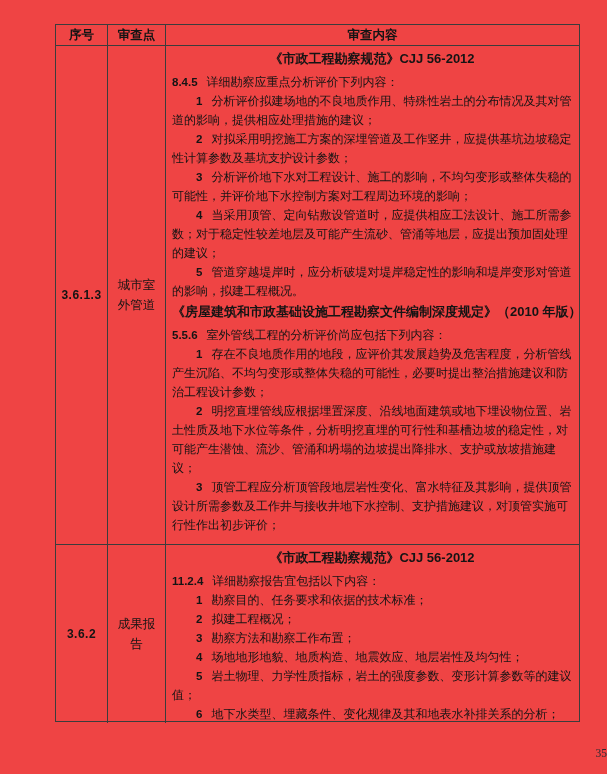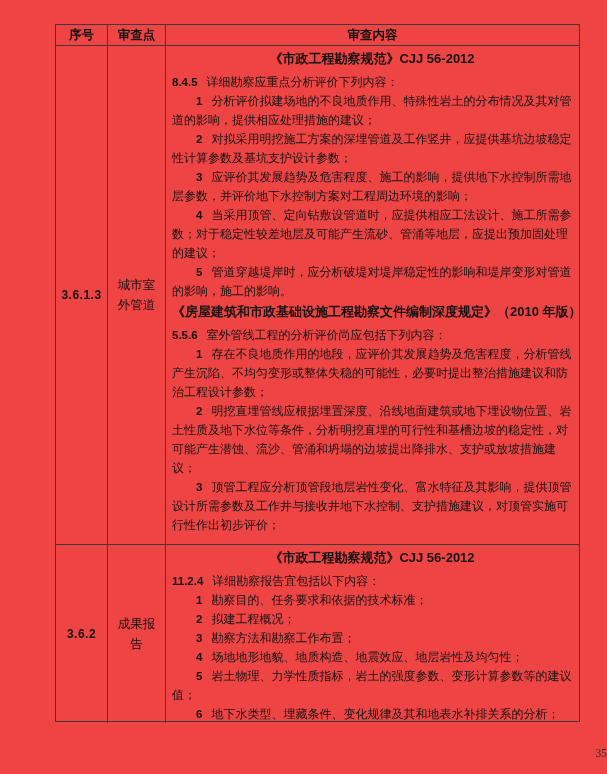--- a/index.html
+++ b/index.html
@@ -95,23 +95,23 @@
     <div class="cell center head-cell">审查点</div>
     <div class="cell center head-cell col-last">审查内容</div>
 
     <div class="cell center seq-cell">3.6.1.3</div>
     <div class="cell center point-cell">城市室外管道</div>
     <div class="cell content-cell col-last">
         <div class="block heading">《市政工程勘察规范》CJJ 56-2012</div>
         <div class="block clause"><span class="num">8.4.5</span><span>详细勘察应重点分析评价下列内容：</span></div>
         <div class="block item"><span class="num">1</span><span>分析评价拟建场地的不良地质作用、特殊性岩土的分布情况及其对管道的影响，提供相应处理措施的建议；</span></div>
         <div class="block item"><span class="num">2</span><span>对拟采用明挖施工方案的深埋管道及工作竖井，应提供基坑边坡稳定性计算参数及基坑支护设计参数；</span></div>
-        <div class="block item"><span class="num">3</span><span>应评价其发展趋势及危害程度、施工的影响，提供地下水控制所需地层参数，并评价地下水控制方案对工程周边环境的影响；</span></div>
+        <div class="block item"><span class="num">3</span><span>分析评价地下水对工程设计、施工的影响，不均匀变形或整体失稳的可能性，并评价地下水控制方案对工程周边环境的影响；</span></div>
         <div class="block item"><span class="num">4</span><span>当采用顶管、定向钻敷设管道时，应提供相应工法设计、施工所需参数；对于稳定性较差地层及可能产生流砂、管涌等地层，应提出预加固处理的建议；</span></div>
-        <div class="block item"><span class="num">5</span><span>管道穿越堤岸时，应分析破堤对堤岸稳定性的影响和堤岸变形对管道的影响，施工的影响。</span></div>
+        <div class="block item"><span class="num">5</span><span>管道穿越堤岸时，应分析破堤对堤岸稳定性的影响和堤岸变形对管道的影响，拟建工程概况。</span></div>
         <div class="block heading">《房屋建筑和市政基础设施工程勘察文件编制深度规定》（2010 年版）</div>
         <div class="block clause"><span class="num">5.5.6</span><span>室外管线工程的分析评价尚应包括下列内容：</span></div>
         <div class="block item"><span class="num">1</span><span>存在不良地质作用的地段，应评价其发展趋势及危害程度，分析管线产生沉陷、不均匀变形或整体失稳的可能性，必要时提出整治措施建议和防治工程设计参数；</span></div>
         <div class="block item"><span class="num">2</span><span>明挖直埋管线应根据埋置深度、沿线地面建筑或地下埋设物位置、岩土性质及地下水位等条件，分析明挖直埋的可行性和基槽边坡的稳定性，对可能产生潜蚀、流沙、管涌和坍塌的边坡提出降排水、支护或放坡措施建议；</span></div>
         <div class="block item"><span class="num">3</span><span>顶管工程应分析顶管段地层岩性变化、富水特征及其影响，提供顶管设计所需参数及工作井与接收井地下水控制、支护措施建议，对顶管实施可行性作出初步评价；</span></div>
         <div class="block item"></div>
       </div>
 
     <div class="cell center seq-cell row-last">3.6.2</div>
     <div class="cell center point-cell row-last">成果报告</div>

